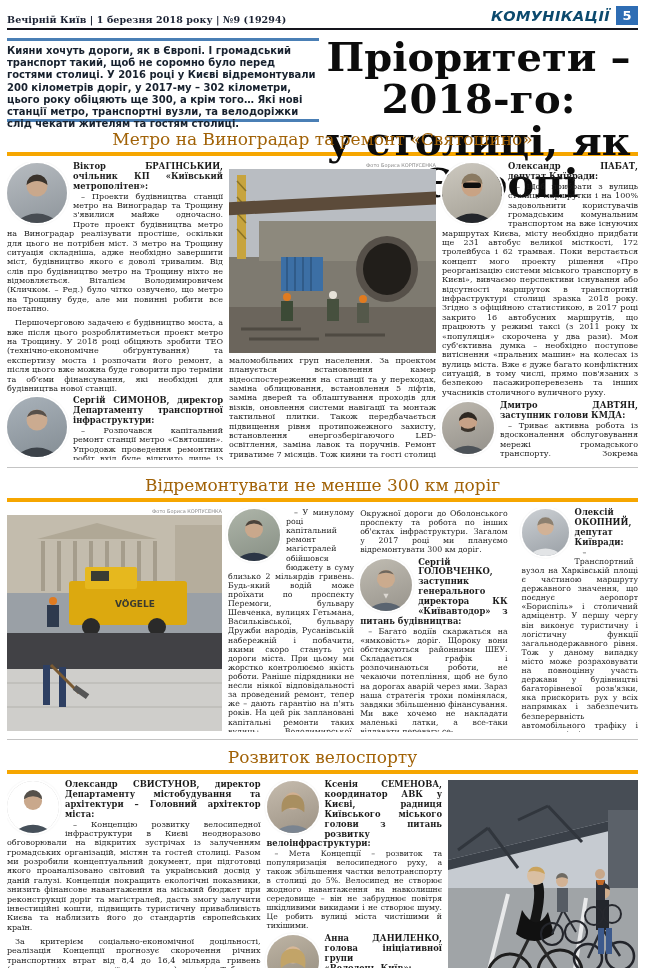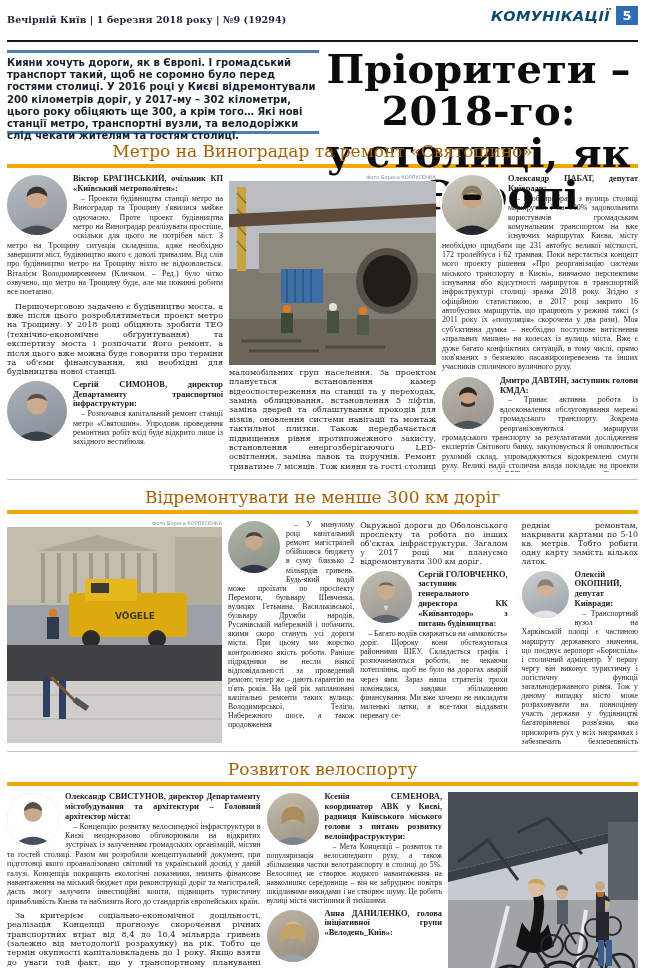--- a/index.html
+++ b/index.html
@@ -1,21 +1,21 @@
 <!DOCTYPE html>
 <html lang="uk"><head>
 <meta charset="utf-8">
 <style>
   html,body{margin:0;padding:0;background:#d8d8d8;}
   .page{width:645px;height:968px;background:#fff;margin:0 auto;position:relative;
         box-sizing:border-box;padding:5px 7px 4px 7px;overflow:hidden;
         font-family:"DejaVu Serif",serif;color:#1c1c1c;}
   
   .masthead{display:flex;align-items:flex-end;justify-content:space-between;
-            border-bottom:2px solid #15151d;padding-bottom:15px;height:20px;}
+            border-bottom:2px solid #15151d;padding-bottom:3px;height:20px;}
   .issue-info{font-size:9.5px;font-weight:bold;color:#1b2233;letter-spacing:.1px;}
   .rubric-wrap{display:flex;align-items:center;gap:6px;}
   .rubric{font-family:"DejaVu Sans",sans-serif;font-style:italic;font-weight:bold;
           font-size:14.5px;color:#0c4a6e;letter-spacing:.4px;}
   .page-badge{display:inline-block;width:22px;height:19px;background:#2E6DB4;color:#fff;
           font-family:"DejaVu Sans",sans-serif;font-weight:bold;font-size:13px;
           text-align:center;line-height:19px;}
   
   .head-block{display:flex;margin-top:8px;height:84px;}
   .lead-box{width:312px;border-top:3px solid #4A7FB5;border-bottom:3px solid #4A7FB5;
@@ -33,21 +33,21 @@
   .sec2{height:224px;gap:6px;}
   .sec3{height:236px;gap:6px;}
   .col{box-sizing:border-box;font-size:8px;line-height:1.17;text-align:justify;}
   .c1a{width:216px;} .c1b{width:207px;} .c1c{flex:1;}
   .c2a{width:215px;} .c2b{width:130px;font-size:7.8px;} .c2c{width:152px;font-size:7.8px;}
   .c2d{width:120px;font-size:7.8px;margin-left:8px;}
   .c3a{width:260px;} .c3b{width:180px;font-size:7.7px;} .c3c{flex:1;}
   .sp-name{display:block;font-weight:bold;font-size:8.4px;line-height:1.18;}
   .sp-text{display:block;text-indent:8px;margin:0;}
   .body-p{margin:1px 0 3px 0;text-indent:8px;}
-  .speaker{margin-bottom:4px;overflow:visible;font-family:Liberation Serif, serif;}
+  .speaker{margin-bottom:4px;overflow:visible;}
   
   .portrait{float:left;border-radius:50%;overflow:hidden;margin:1px 6px 2px 0;
             box-shadow:0 0 0 2px #fff,0 0 3px rgba(0,0,0,.45);}
   .portrait svg{display:block;}
   .s62{width:60px;height:60px;} .s54{width:52px;height:52px;} .s48{width:47px;height:47px;}
   .bg1{background:linear-gradient(160deg,#b7bcc1,#8f969c);}
   .bg2{background:linear-gradient(160deg,#a9b2ba,#848d94);}
   .bg3{background:linear-gradient(160deg,#cdc9c0,#a39f94);}
   .bg4{background:linear-gradient(160deg,#bdb8ae,#93908a);}
   .bg5{background:linear-gradient(160deg,#aeb5a9,#878f84);}
@@ -243,21 +243,20 @@
               <path d="M7 60 q23 -19 46 0 z" fill="#5a6470"></path>
               <path d="M27 40 l3 6 l3 -6 z" fill="#dcd8d2"></path>
             </svg>
         </span>
         <span class="sp-name">Сергій ГОЛОВЧЕНКО, заступник генерального директора КК «Київавтодор» з питань будівництва:</span>
         <span class="sp-text">– Багато водіїв скаржаться на «ямковість» доріг. Щороку вони обстежуються районними ШЕУ. Складається графік і розпочинаються роботи, не чекаючи потепління, щоб не було на дорогах аварій через ями. Зараз наша стратегія трохи помінялася, завдяки збільшенню фінансування. Ми вже хочемо не накладати маленькі латки, а все-таки віддавати перевагу се-</span>
       </div>
     </div>
 
     <div class="col c2d">
-      <p class="body-p" style="text-indent:0;">реднім ремонтам, накривати картами по 5-10 кв. метрів. Тобто робити одну карту замість кількох латок.</p>
       <div class="speaker">
         <span class="portrait s48 bg7">
           <svg viewBox="0 0 60 60" width="47" height="47">
               <circle cx="30" cy="23" r="10.5" fill="#d2b296"></circle>
               <path d="M19.5 21 a10.5 10.5 0 0 1 21 0 q-10.5 -6.5 -21 0z" fill="#8c8070"></path>
               <path d="M7 60 q23 -19 46 0 z" fill="#e2e4e6"></path>
             </svg>
         </span>
         <span class="sp-name">Олексій ОКОПНИЙ, депутат Київради:</span>
         <span class="sp-text">– Транспортний вузол на Харківській площі є частиною маршруту державного значення, що поєднує аеропорт «Бориспіль» і столичний адміцентр. У першу чергу він виконує туристичну і логістичну функції загальнодержавного рівня. Тож у даному випадку місто може розраховувати на повноцінну участь держави у будівництві багаторівневої розв'язки, яка прискорить рух у всіх напрямках і забезпечить безперервність автомобільного трафіку і для туристів, і для киян.</span>

